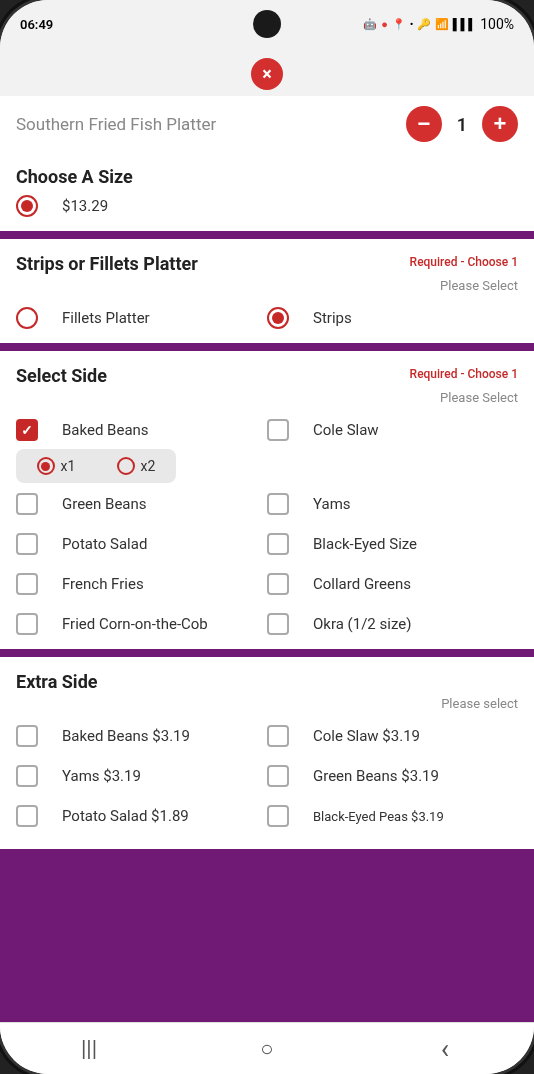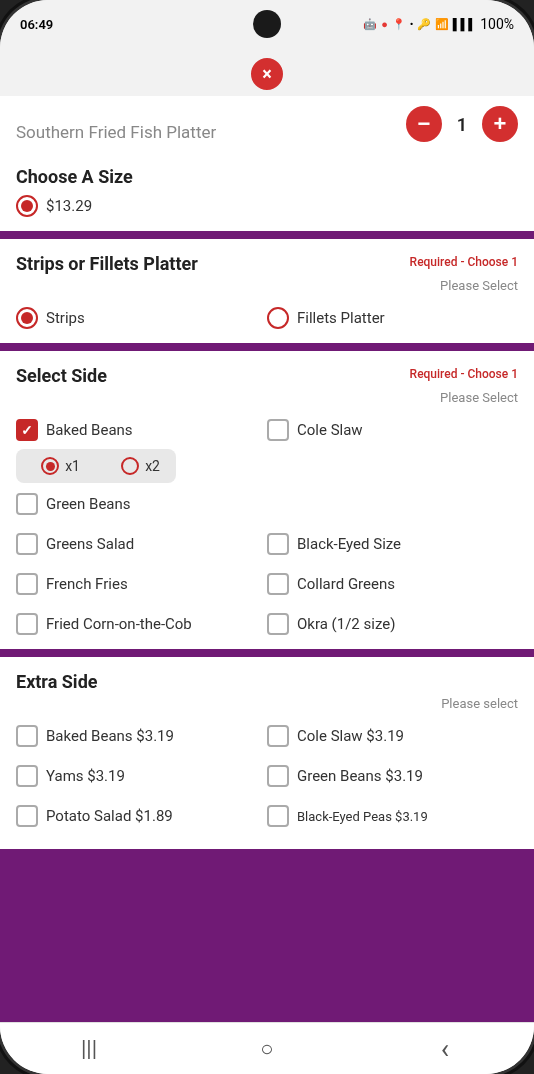--- a/index.html
+++ b/index.html
@@ -85,21 +85,21 @@
       color: #fff;
       font-size: 18px;
       font-weight: bold;
       line-height: 1;
     }
     
     .item-header {
       background: #fff;
       padding: 10px 16px;
       display: flex;
-      align-items: flex-end;
+      align-items: center;
       justify-content: space-between;
       flex-shrink: 0;
     }
     .item-title {
       font-size: 17px;
       color: #888;
       flex: 1;
     }
     .qty-controls {
       display: flex;
@@ -165,21 +165,21 @@
     }
     
     .options-grid {
       display: grid;
       grid-template-columns: 1fr 1fr;
       gap: 10px 0;
     }
     .option-item {
       display: flex;
       align-items: center;
-      gap: 8px;
+      gap: 24px;
       padding: 4px 0;
     }
     .option-label {
       font-size: 15px;
       color: #333;
     }
     
     .radio-outer {
       width: 22px;
       height: 22px;
@@ -231,21 +231,21 @@
       width: 160px;
       overflow: hidden;
     }
     .qty-sub-item {
       display: flex;
       align-items: center;
       gap: 6px;
       padding: 8px 16px;
       cursor: pointer;
       flex: 1;
-      justify-content: flex-end;
+      justify-content: center;
     }
     .qty-sub-item .radio-outer {
       width: 18px;
       height: 18px;
     }
     .qty-sub-item .radio-inner {
       width: 9px;
       height: 9px;
     }
     .qty-sub-label {
@@ -328,28 +328,28 @@
       </div>
 
       <div class="section">
         <div class="section-header">
           <span class="section-title">Strips or Fillets Platter</span>
           <span class="required-badge">Required - Choose 1</span>
         </div>
         <div class="please-select">Please Select</div>
         <div class="options-grid">
           <div class="option-item">
+            <div class="radio-outer"></div>
+            <span class="option-label">Fillets Platter</span>
+          </div>
+          <div class="option-item">
             <div class="radio-outer checked">
               <div class="radio-inner"></div>
             </div>
             <span class="option-label">Strips</span>
-          </div>
-          <div class="option-item">
-            <div class="radio-outer"></div>
-            <span class="option-label">Fillets Platter</span>
           </div>
         </div>
       </div>
 
       <div class="section">
         <div class="section-header">
           <span class="section-title">Select Side</span>
           <span class="required-badge">Required - Choose 1</span>
         </div>
         <div class="please-select">Please Select</div>
@@ -378,26 +378,30 @@
             <div class="radio-outer"></div>
             <span class="qty-sub-label">x2</span>
           </div>
         </div>
 
         <div class="options-grid">
           <div class="option-item">
             <div class="checkbox-outer"></div>
             <span class="option-label">Green Beans</span>
           </div>
+          <div class="option-item">
+            <div class="checkbox-outer"></div>
+            <span class="option-label">Yams</span>
+          </div>
         </div>
 
         <div class="options-grid" style="margin-top:10px;">
           <div class="option-item">
             <div class="checkbox-outer"></div>
-            <span class="option-label">Greens Salad</span>
+            <span class="option-label">Potato Salad</span>
           </div>
           <div class="option-item">
             <div class="checkbox-outer"></div>
             <span class="option-label">Black-Eyed Size</span>
           </div>
         </div>
 
         <div class="options-grid" style="margin-top:10px;">
           <div class="option-item">
             <div class="checkbox-outer"></div>

